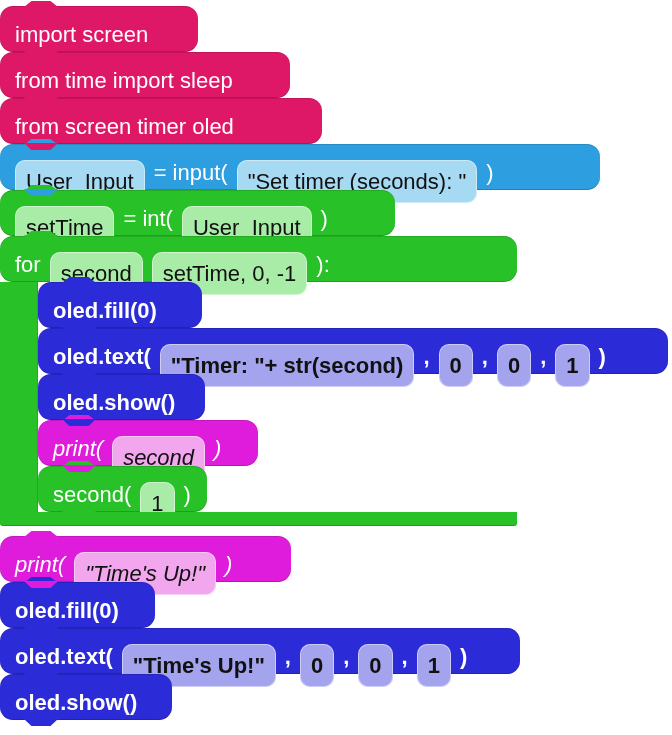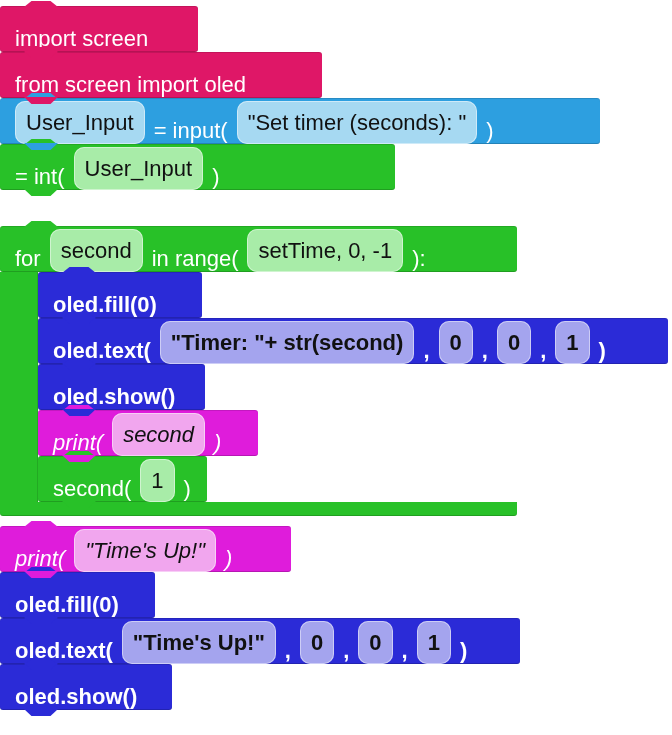--- a/index.html
+++ b/index.html
@@ -14,25 +14,25 @@
     width: 672px; height: 735px;
     background: #ffffff;
     padding-top: 6px;
   }
   .stack { display: flex; flex-direction: column; align-items: flex-start; }
 
   
   .blk {
     position: relative;
     display: flex;
-    align-items: flex-end;
+    align-items: flex-start;
     gap: 9px;
     height: 46px;
-    padding: 0 16px 0 15px;
-    border-radius: 3px;
+    padding: 16px 16px 0 15px;
+    border-radius: 13px;
     color: #ffffff;
     font-size: 22px;
     white-space: nowrap;
     box-shadow: inset 0 -1px 0 rgba(0,0,0,0.18), inset 0 1px 0 rgba(0,0,0,0.12);
   }
   
   .blk::before {
     content: "";
     position: absolute;
     top: -5px; left: 24px;
@@ -66,21 +66,21 @@
     align-items: center;
     height: 43px;
     padding: 0 11px;
     border-radius: 10px;
     background: var(--pill, #ddd);
     color: #111111;
     box-shadow: inset 0 0 0 1px rgba(255,255,255,0.45);
   }
 
   
-  .cwrap { display: flex; flex-direction: column; align-items: flex-start; margin-top: 36px; }
+  .cwrap { display: flex; flex-direction: column; align-items: flex-start; }
   .crow  { display: flex; align-items: stretch; }
   .spine {
     width: 38px;
     background: var(--green);
     box-shadow: inset -1px 0 0 rgba(0,0,0,0.12);
   }
   .cbar {
     position: relative;
     height: 14px; width: 517px;
     background: var(--green);
@@ -92,43 +92,46 @@
 </head>
 <body>
 
 <div class="canvas">
   <div class="stack">
 
     <div class="blk c-pink" style="min-width:198px">
       <span>import screen</span>
     </div>
 
+    <div class="blk c-pink" style="min-width:290px">
+      <span>from time import sleep</span>
+    </div>
 
     <div class="blk c-pink" style="min-width:322px">
-      <span>from screen import oled</span>
+      <span>from screen timer oled</span>
     </div>
 
     <div class="blk c-blue" style="min-width:600px">
       <span class="pill">User_Input</span>
       <span>= input(</span>
       <span class="pill">"Set timer (seconds): "</span>
       <span>)</span>
     </div>
 
     <div class="blk c-green" style="min-width:395px">
+      <span class="pill">setTime</span>
       <span>= int(</span>
       <span class="pill">User_Input</span>
       <span>)</span>
     </div>
 
     <div class="cwrap">
       <div class="blk c-green no-tab" style="min-width:517px">
         <span>for</span>
         <span class="pill">second</span>
-        <span>in range(</span>
         <span class="pill">setTime, 0, -1</span>
         <span>):</span>
       </div>
 
       <div class="crow">
         <div class="spine"></div>
         <div class="stack">
 
           <div class="blk c-dblue" style="min-width:164px">
             <span>oled.fill(0)</span>

